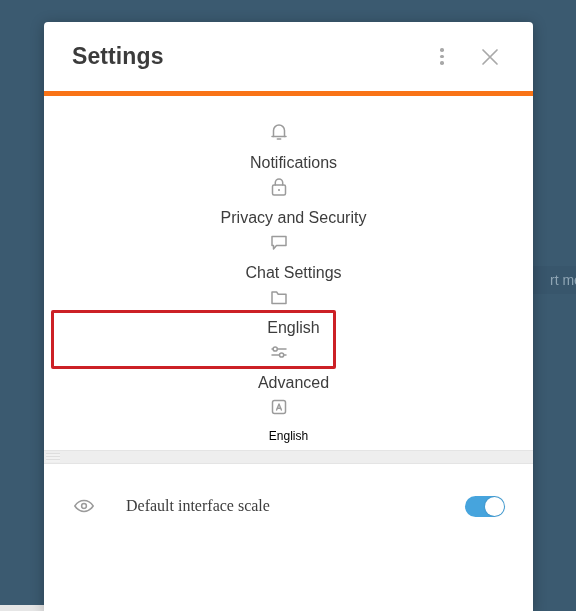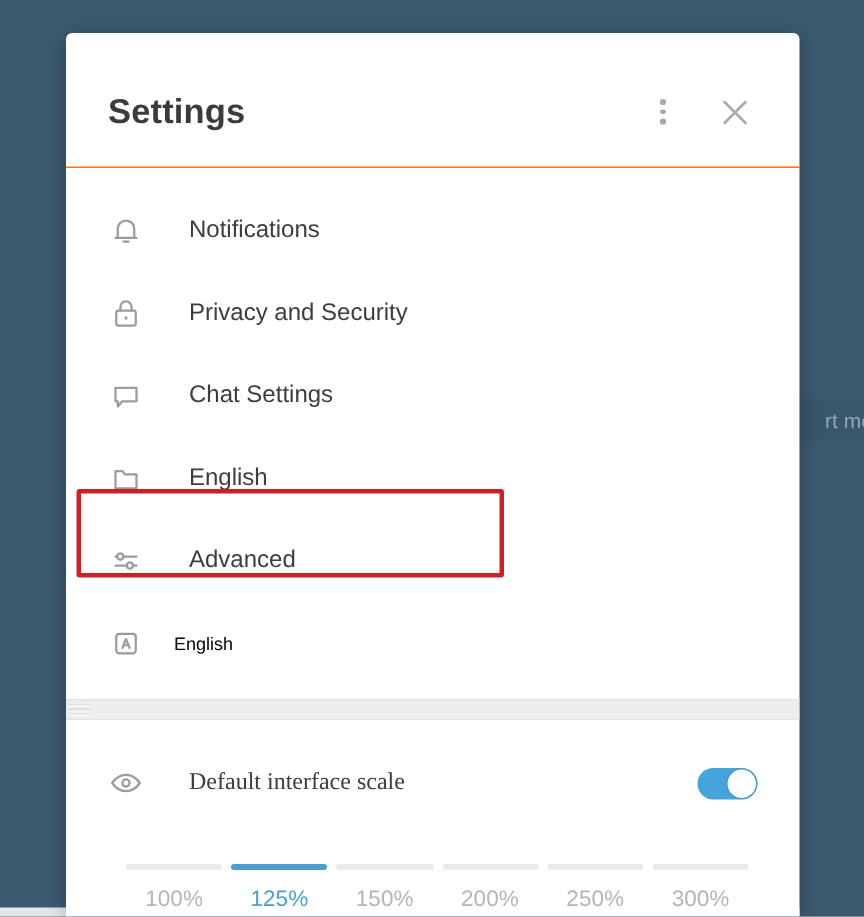--- a/index.html
+++ b/index.html
@@ -63,23 +63,22 @@
     flex-direction: column;
   }
 
   
   #card-header {
     height: 74px;
     flex: 0 0 74px;
     display: flex;
     align-items: center;
     padding: 0 26px 0 28px;
-    border-bottom: 1px solid #f97316;
+    border-bottom: 5px solid #f97316;
     box-sizing: border-box;
-    margin-top: 16px;
   }
   #page-title {
     font-size: 23px;
     color: #3b3b3b;
     font-weight: 600;
     letter-spacing: .1px;
     flex: 1;
   }
   .hdr-btn {
     width: 34px;
@@ -109,20 +108,21 @@
     padding: 14px 0 10px 0;
     position: relative;
   }
   .menu-row {
     display: flex;
     align-items: center;
     height: 55px;
     padding: 0 28px 0 28px;
     box-sizing: border-box;
     cursor: pointer;
+    flex-direction: column;
   }
   .row-icon {
     width: 44px;
     flex: 0 0 44px;
     display: flex;
     align-items: center;
     justify-content: flex-start;
     color: #9b9b9b;
   }
   .row-label {
@@ -347,33 +347,15 @@
           <path d="M2.8 12 C5.5 8 8.7 6.6 12 6.6 C15.3 6.6 18.5 8 21.2 12 C18.5 16 15.3 17.4 12 17.4 C8.7 17.4 5.5 16 2.8 12 Z"></path>
           <circle cx="12" cy="12" r="2.4"></circle>
         </svg>
       </div>
       <div id="scale-label">Default interface scale</div>
       <div id="scale-toggle">
         <div class="knob"></div>
       </div>
     </div>
 
-    <div id="scale-stepper">
-      <div id="scale-track">
-        <div class="scale-seg"></div>
-        <div class="scale-seg active"></div>
-        <div class="scale-seg"></div>
-        <div class="scale-seg"></div>
-        <div class="scale-seg"></div>
-        <div class="scale-seg"></div>
-      </div>
-      <div id="scale-ticks">
-        <div class="scale-tick">100%</div>
-        <div class="scale-tick active">125%</div>
-        <div class="scale-tick">150%</div>
-        <div class="scale-tick">200%</div>
-        <div class="scale-tick">250%</div>
-        <div class="scale-tick">300%</div>
-      </div>
-    </div>
   </div>
 
 </div>
 
 </body></html>

